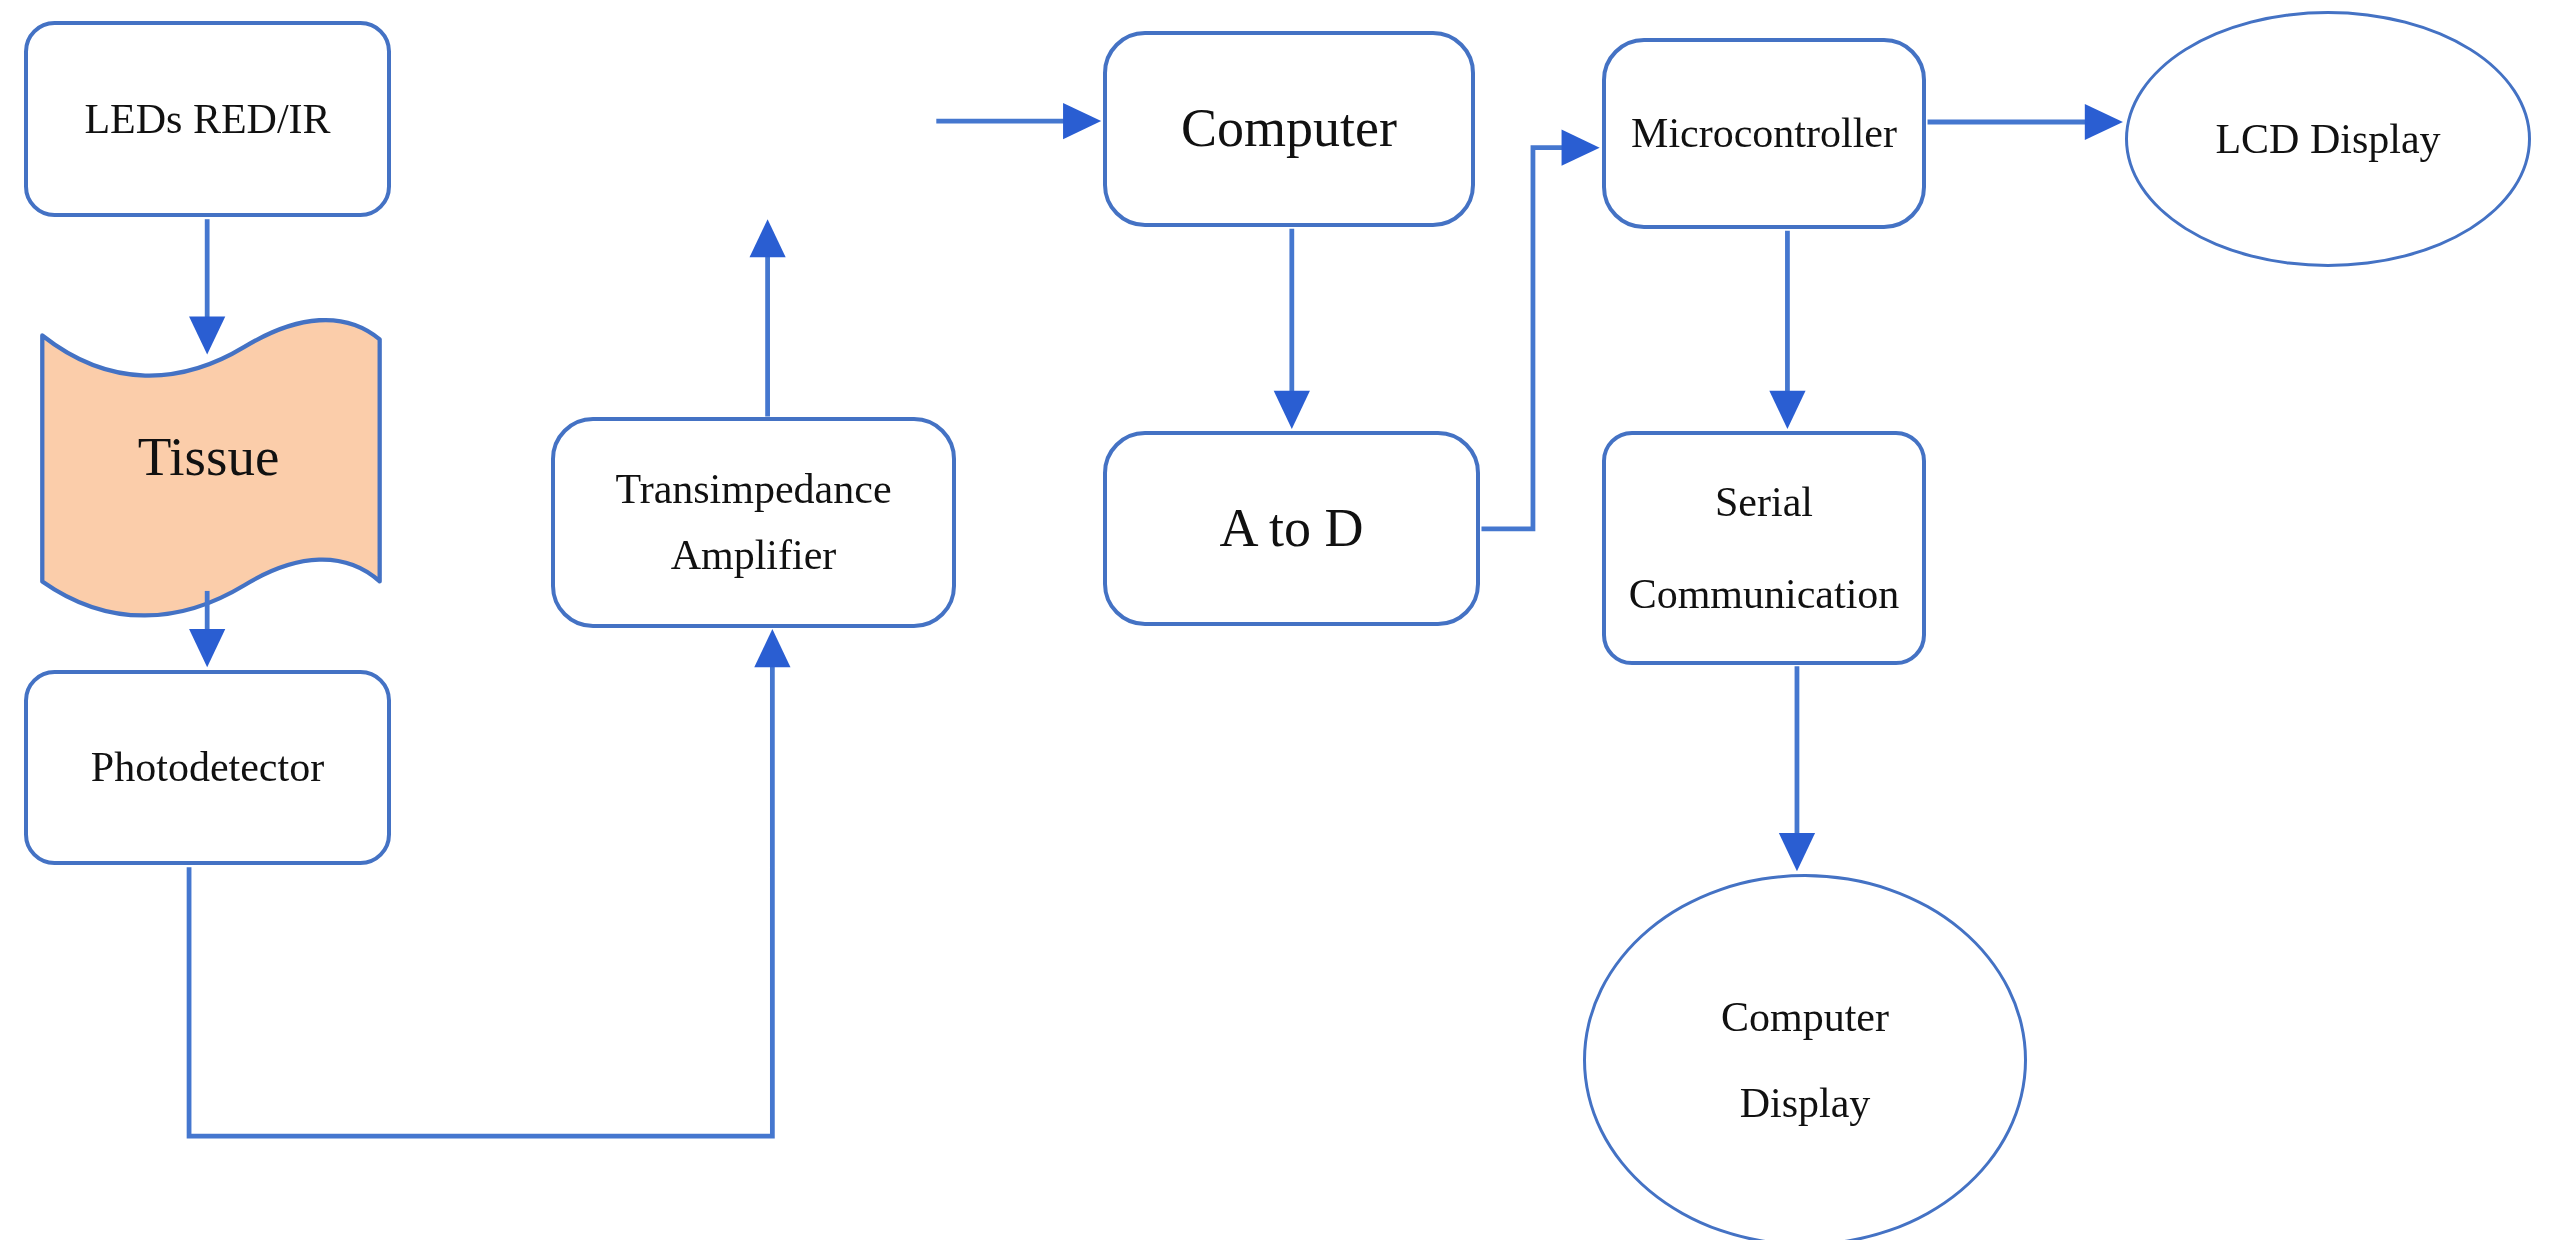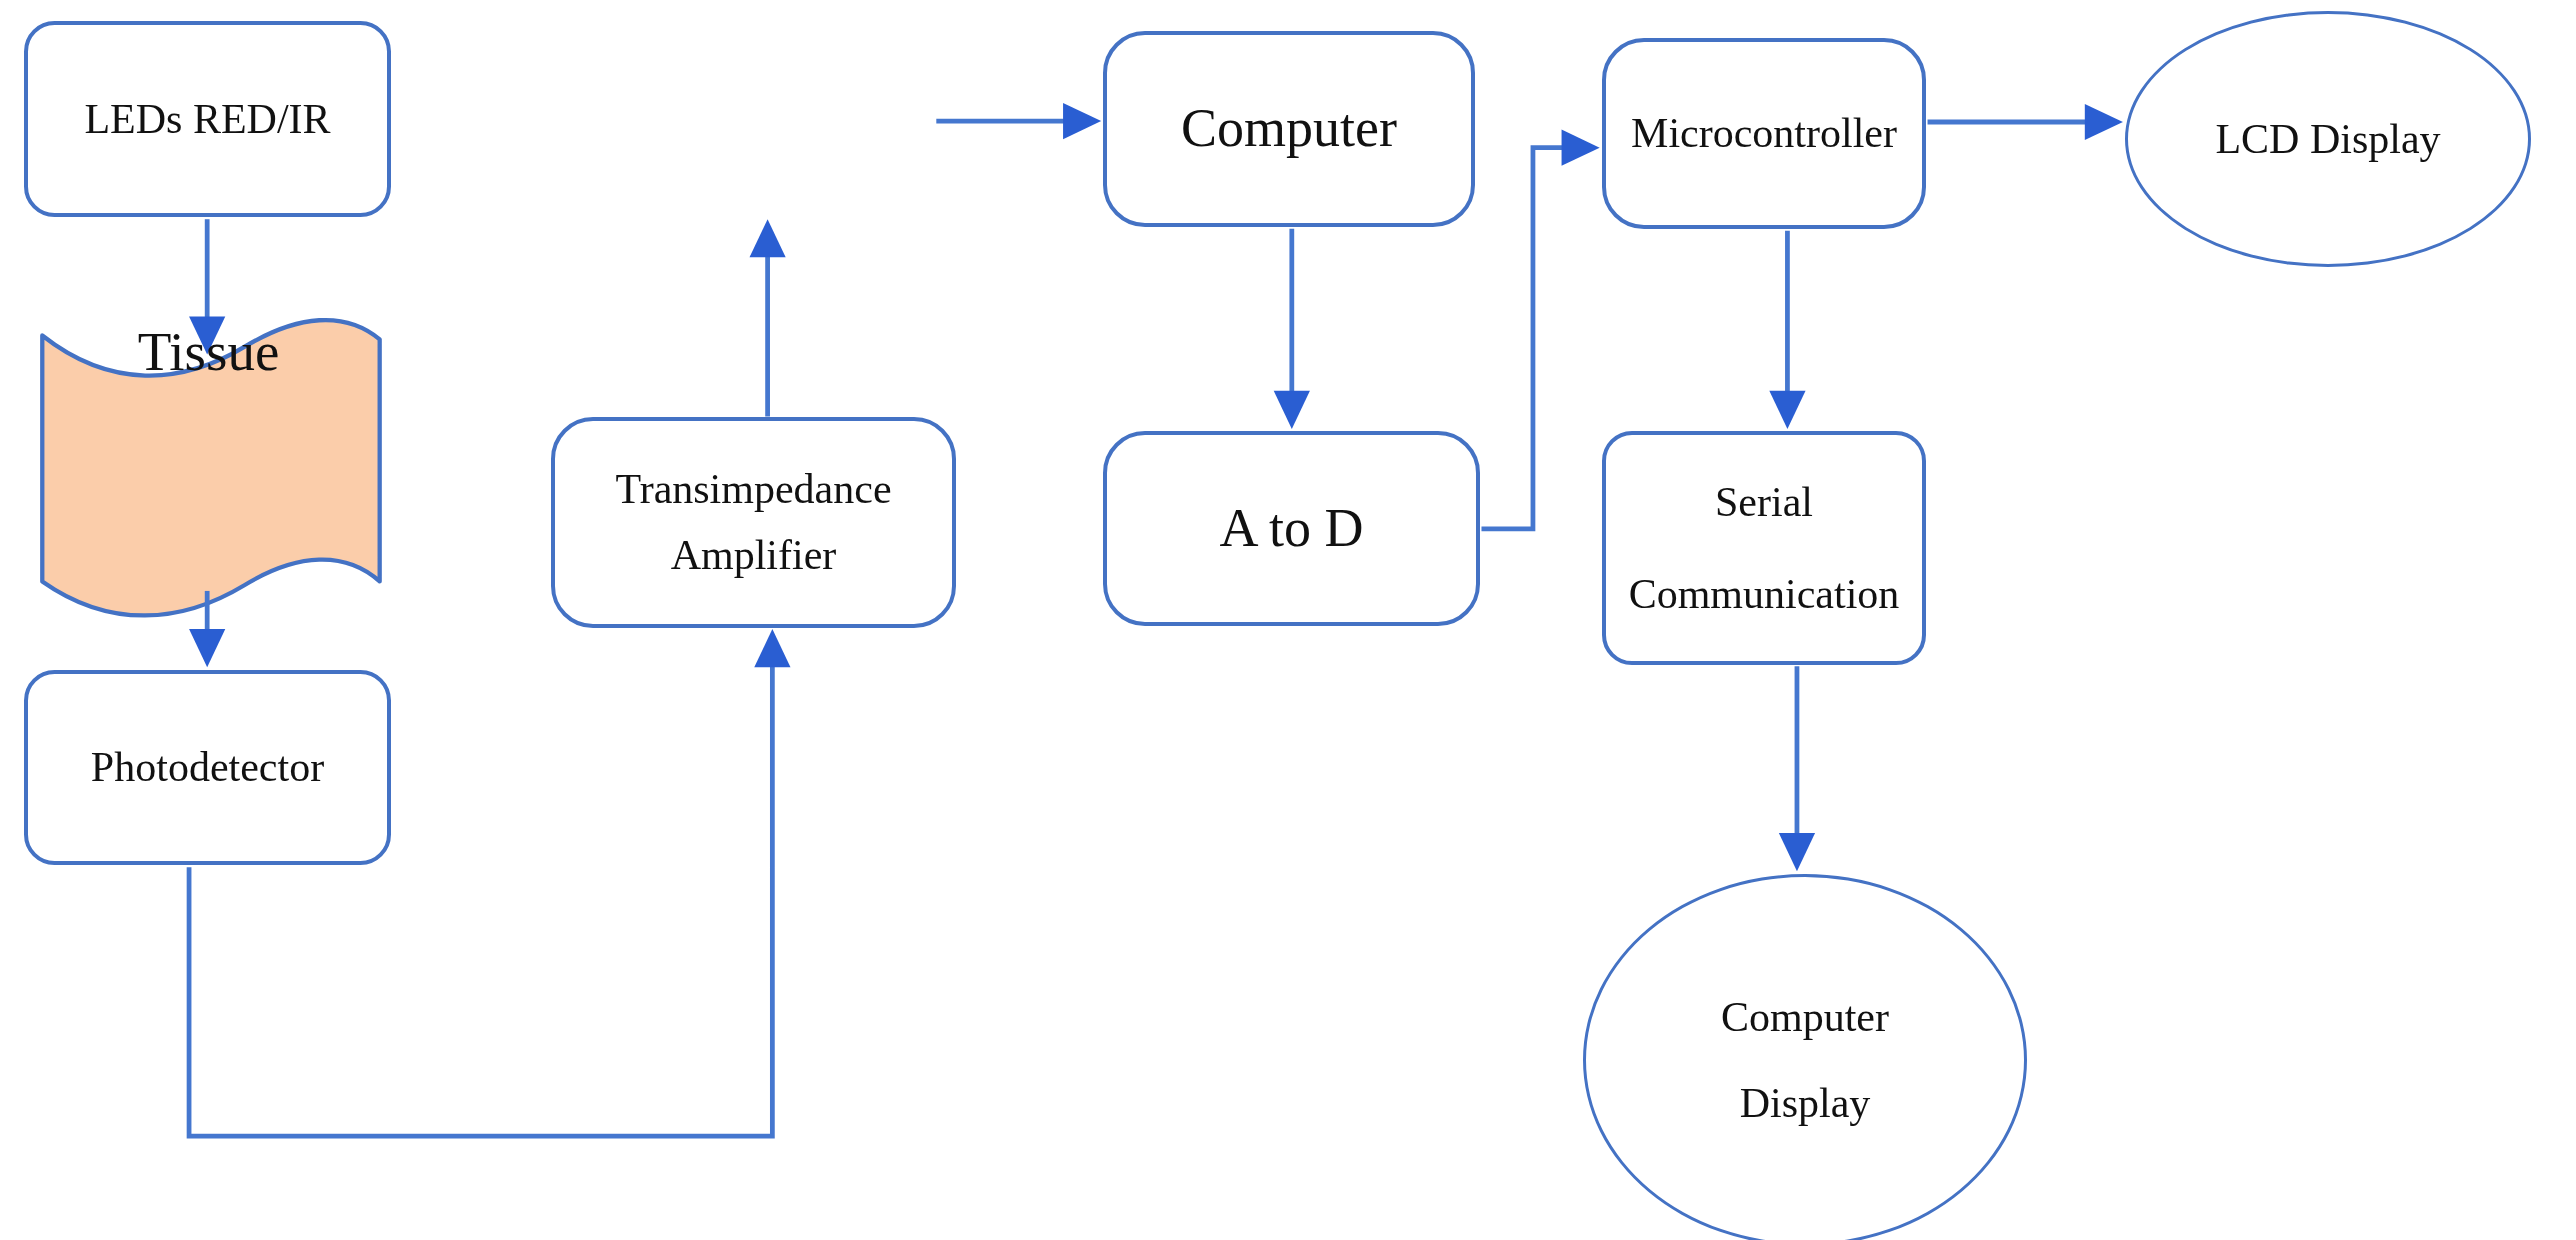--- a/index.html
+++ b/index.html
@@ -16,21 +16,21 @@
     position:absolute;
     display:flex; align-items:center; justify-content:center;
     text-align:center; box-sizing:border-box;
     background:#fff;
   }
   .rect    { border:4.8px solid var(--border,#4472C4); }
   .ellipse { border:3.8px solid var(--border,#4472C4); border-radius:50%; }
   .fs-std  { font-size:42px; line-height:1.25; }
   .fs-lg   { font-size:54px; line-height:1.2; }
   .tissue-label {
-    position:absolute; display:flex; justify-content:center;
+    position:absolute; display:flex; align-items:center; justify-content:center;
     text-align:center; font-size:55px; background:transparent;
   }
   
   #node-leds   { left:24px;   top:21px;  width:367px; height:196px; border-radius:30.5px; }
   #node-photo  { left:24px;   top:670px; width:367px; height:195px; border-radius:30.5px; }
   #node-gain   { left:567px;  top:21px;  width:367px; height:196px; border-radius:42px; }
   #node-tia    { left:551px;  top:417px; width:405px; height:211px; border-radius:42px; line-height:1.55; }
   #node-filter { left:1103px; top:30.5px;  width:372px; height:196px; border-radius:42px; }
   #node-atod   { left:1103px; top:431px; width:377px; height:195px; border-radius:42px; }
   #node-micro  { left:1602px; top:38px;  width:324px; height:191px; border-radius:42px; }

